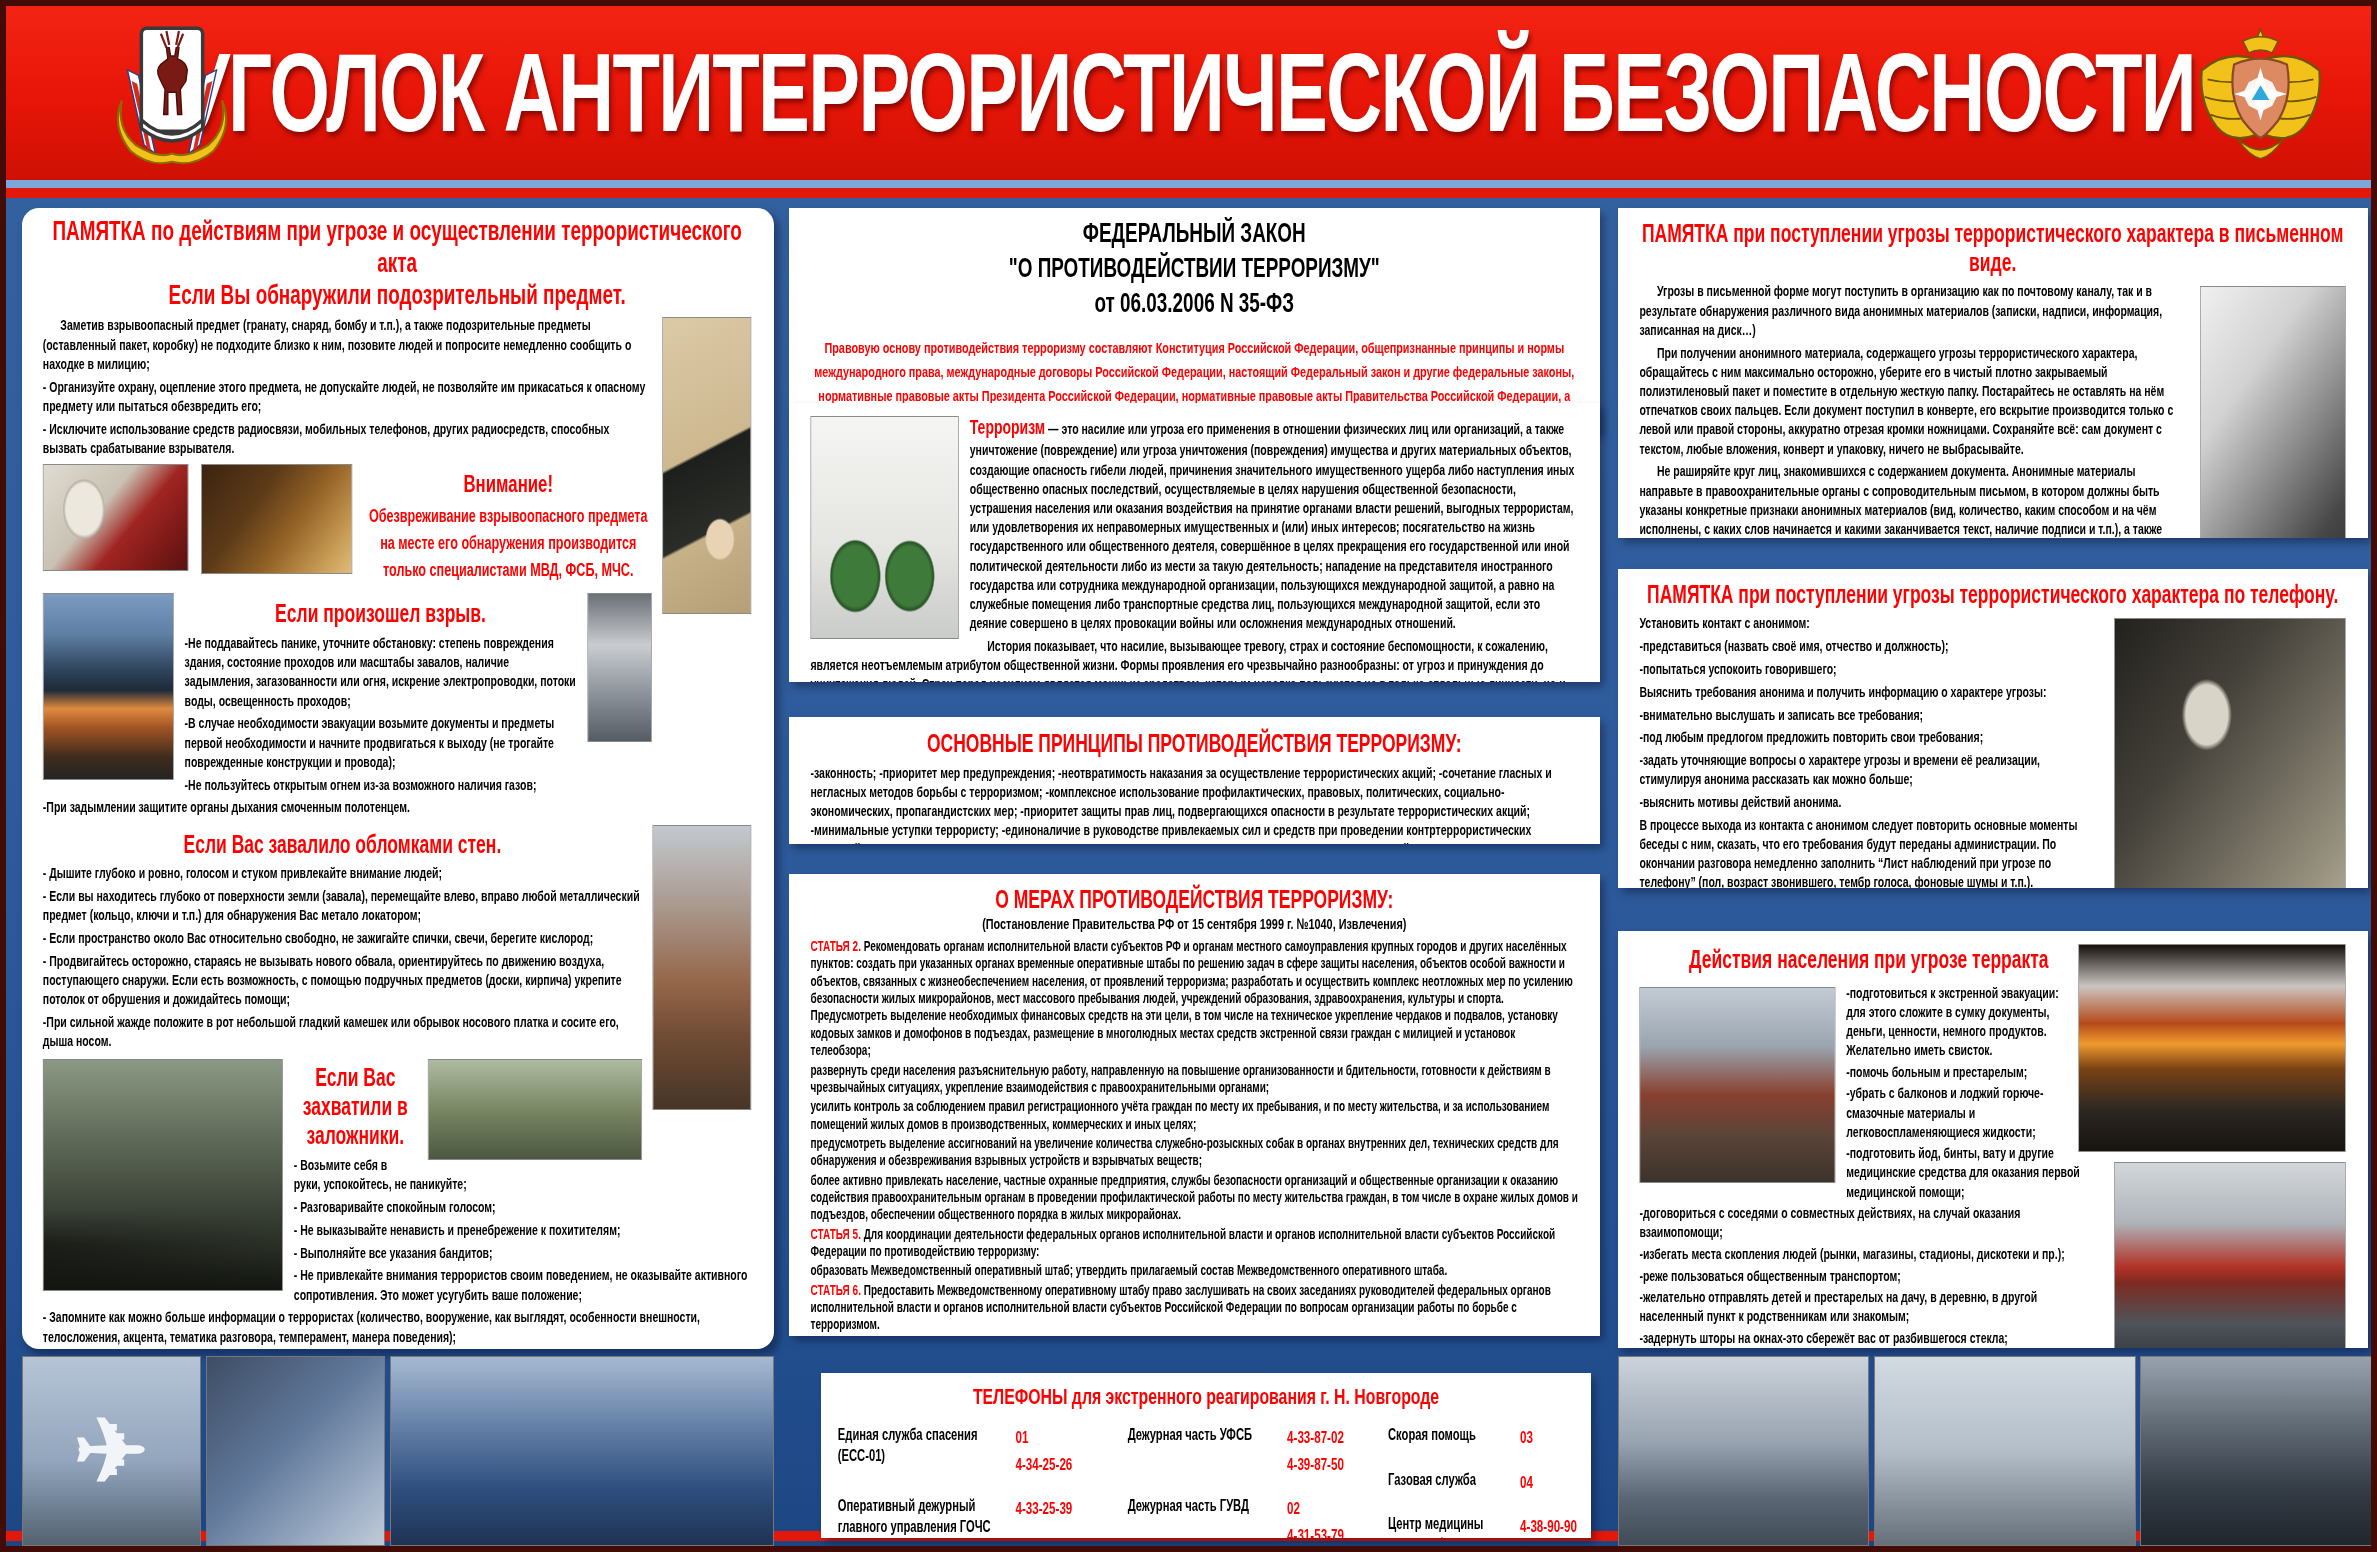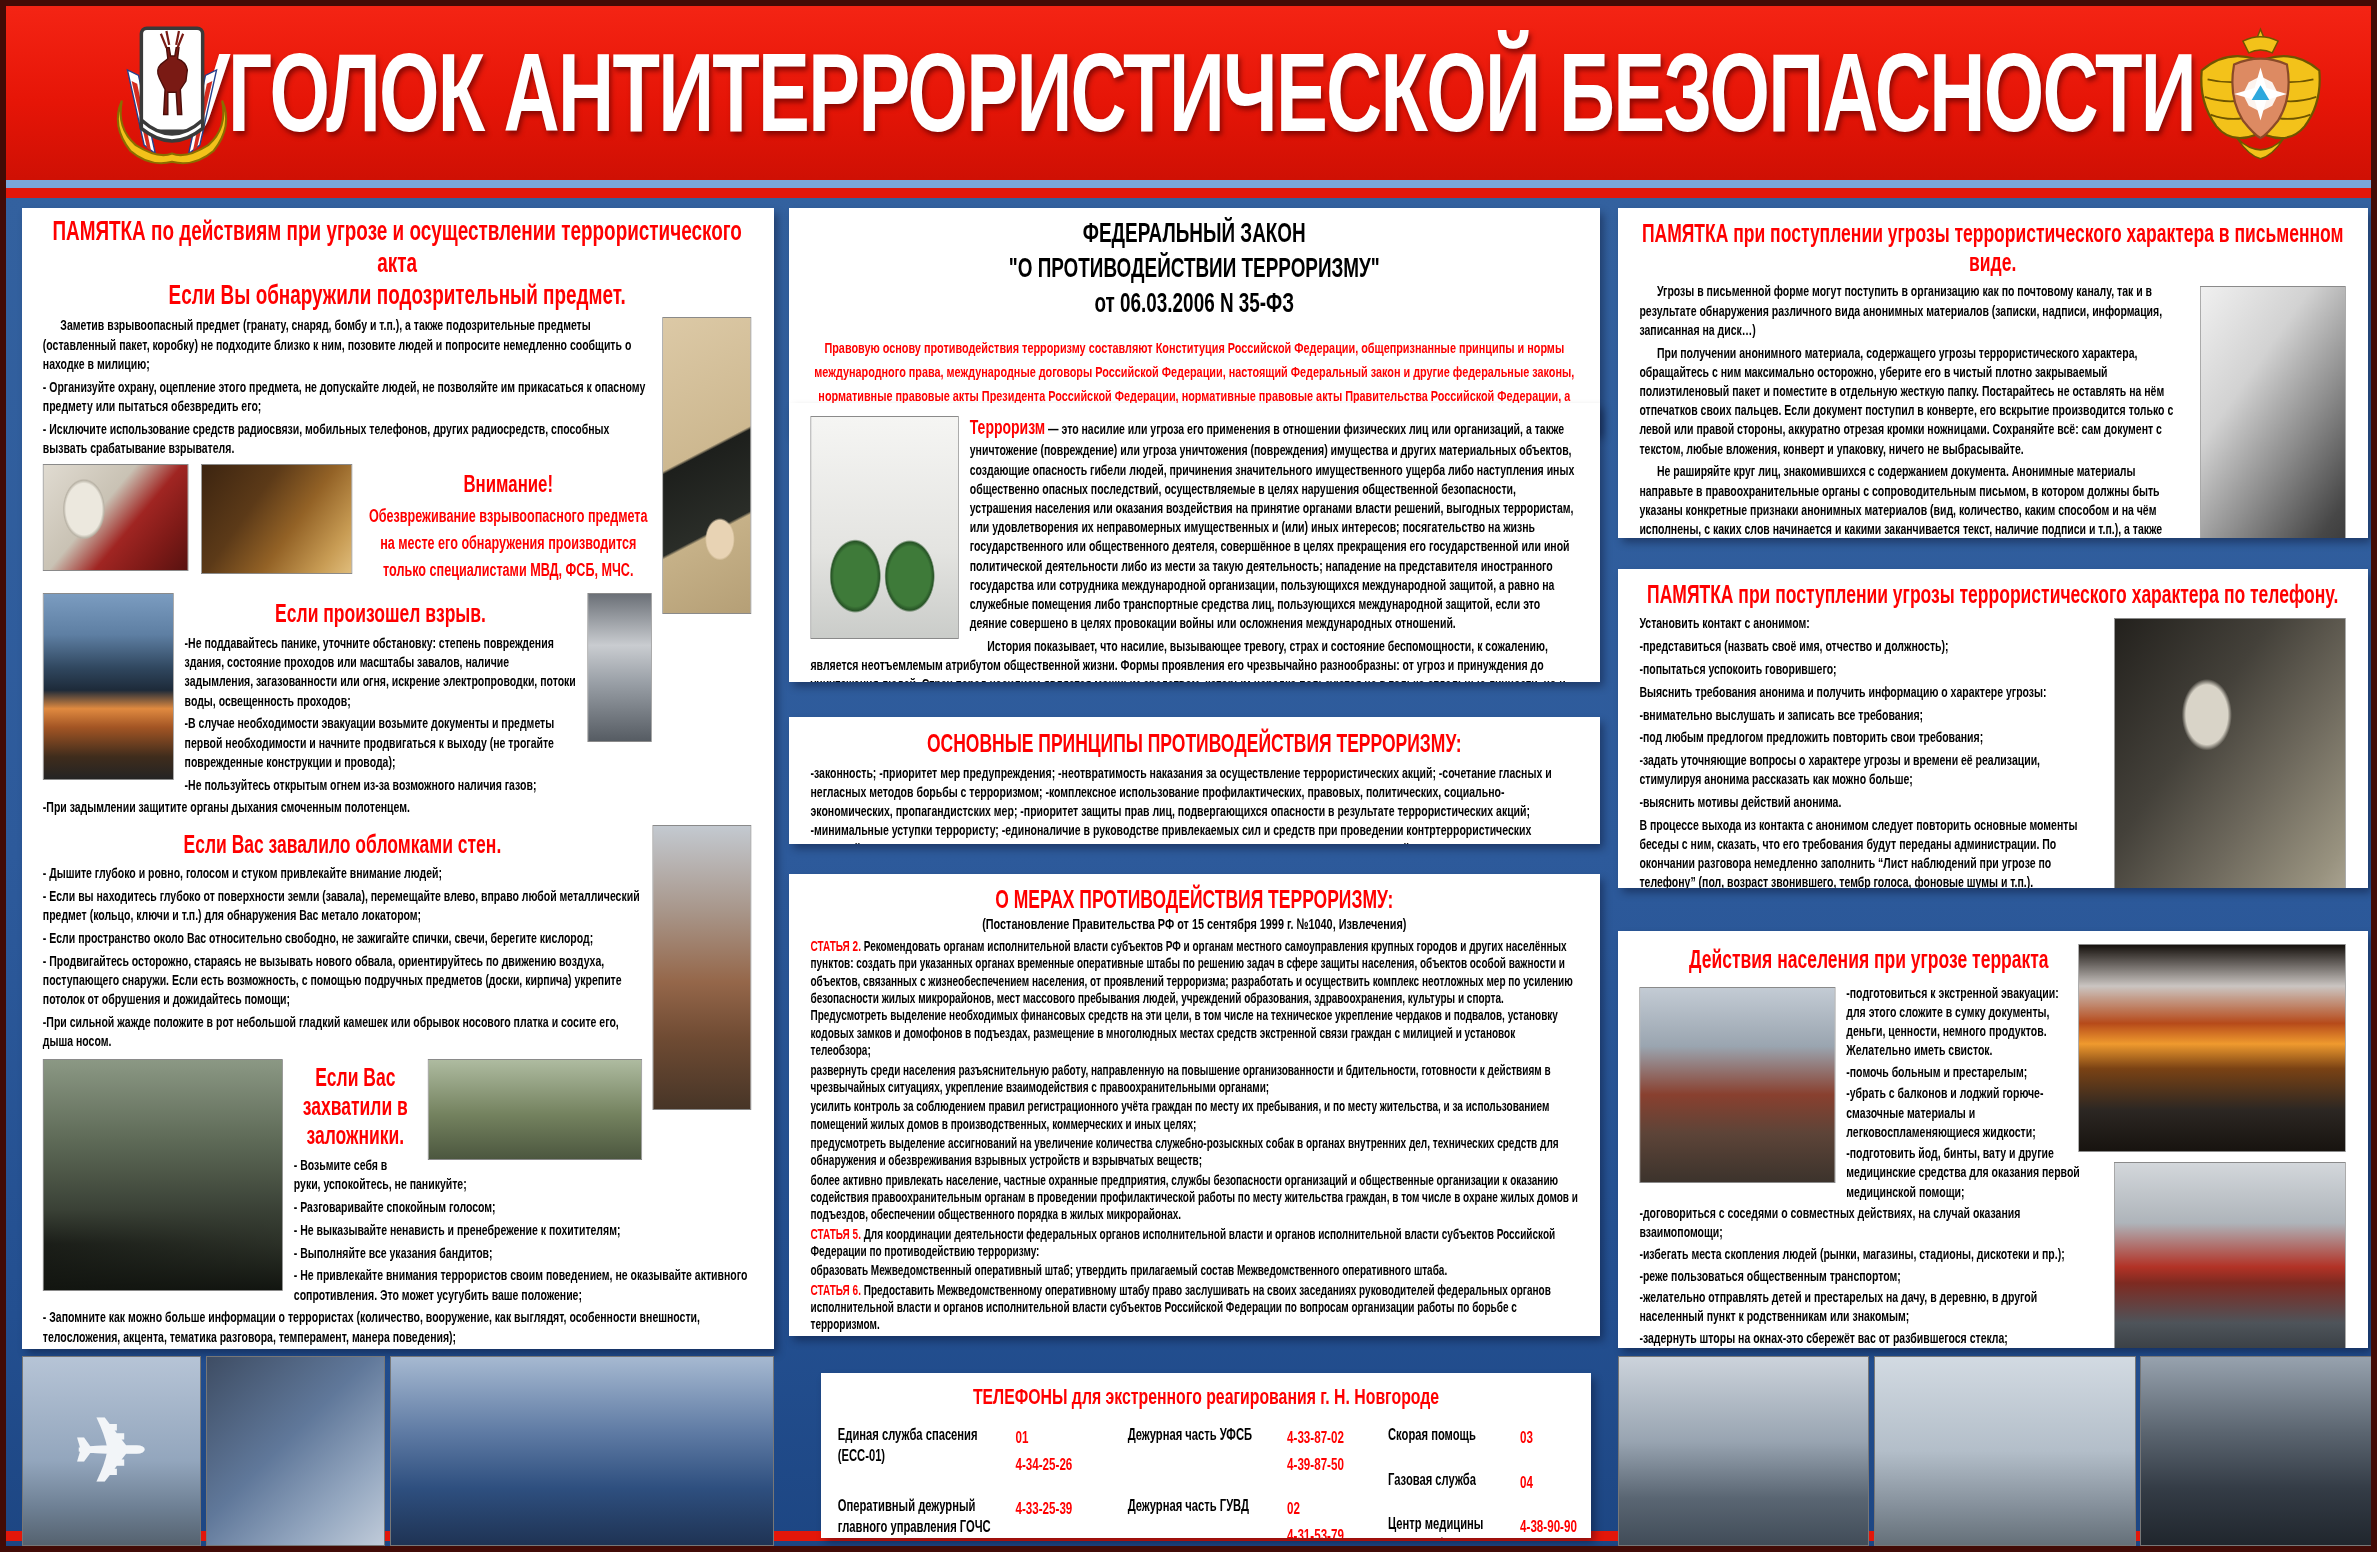--- a/index.html
+++ b/index.html
@@ -19,21 +19,21 @@
   .strip-red{position:absolute;left:0;top:182px;width:100%;height:9.5px;background:#e3170a;}
   .strip-red-bottom{position:absolute;left:0;top:1525px;width:100%;height:9.5px;background:#e3170a;}
   .emblem{position:absolute;z-index:5;}
   .emblem-left{left:96px;top:10.7px;width:140px;height:156px;}
   .emblem-right{right:37px;top:6px;width:147px;height:164px;}
   
   .panel{position:absolute;background:#ffffff;box-shadow:4.2px 5.3px 8.3px rgba(0,0,20,.38);
     overflow:hidden;box-sizing:border-box;}
   .cond{width:142.86%;margin-left:-21.43%;transform:scaleX(0.70);transform-origin:50% 0;
     padding:8.3px 31px;box-sizing:border-box;}
-  .left-panel{left:15.5px;top:202px;width:752px;height:1141px;}
+  .left-panel{left:15.5px;top:202px;width:752px;height:1141px;border-radius:17px;}
   .law-panel{left:783px;top:202px;width:811px;height:226px;}
   .terror-panel{left:783px;top:397px;width:811px;height:279px;}
   .principles-panel{left:783px;top:711px;width:811px;height:127px;}
   .measures-panel{left:783px;top:868px;width:811px;height:462px;}
   .written-panel{left:1612px;top:202px;width:750px;height:330px;}
   .phonememo-panel{left:1612px;top:563px;width:750px;height:319px;}
   .actions-panel{left:1612px;top:925px;width:750px;height:417px;}
   .phones-panel{left:815px;top:1367px;width:770px;height:165px;}
   
   .t{font-size:15px;line-height:1.28;margin:3.6px 0;color:#000;}

